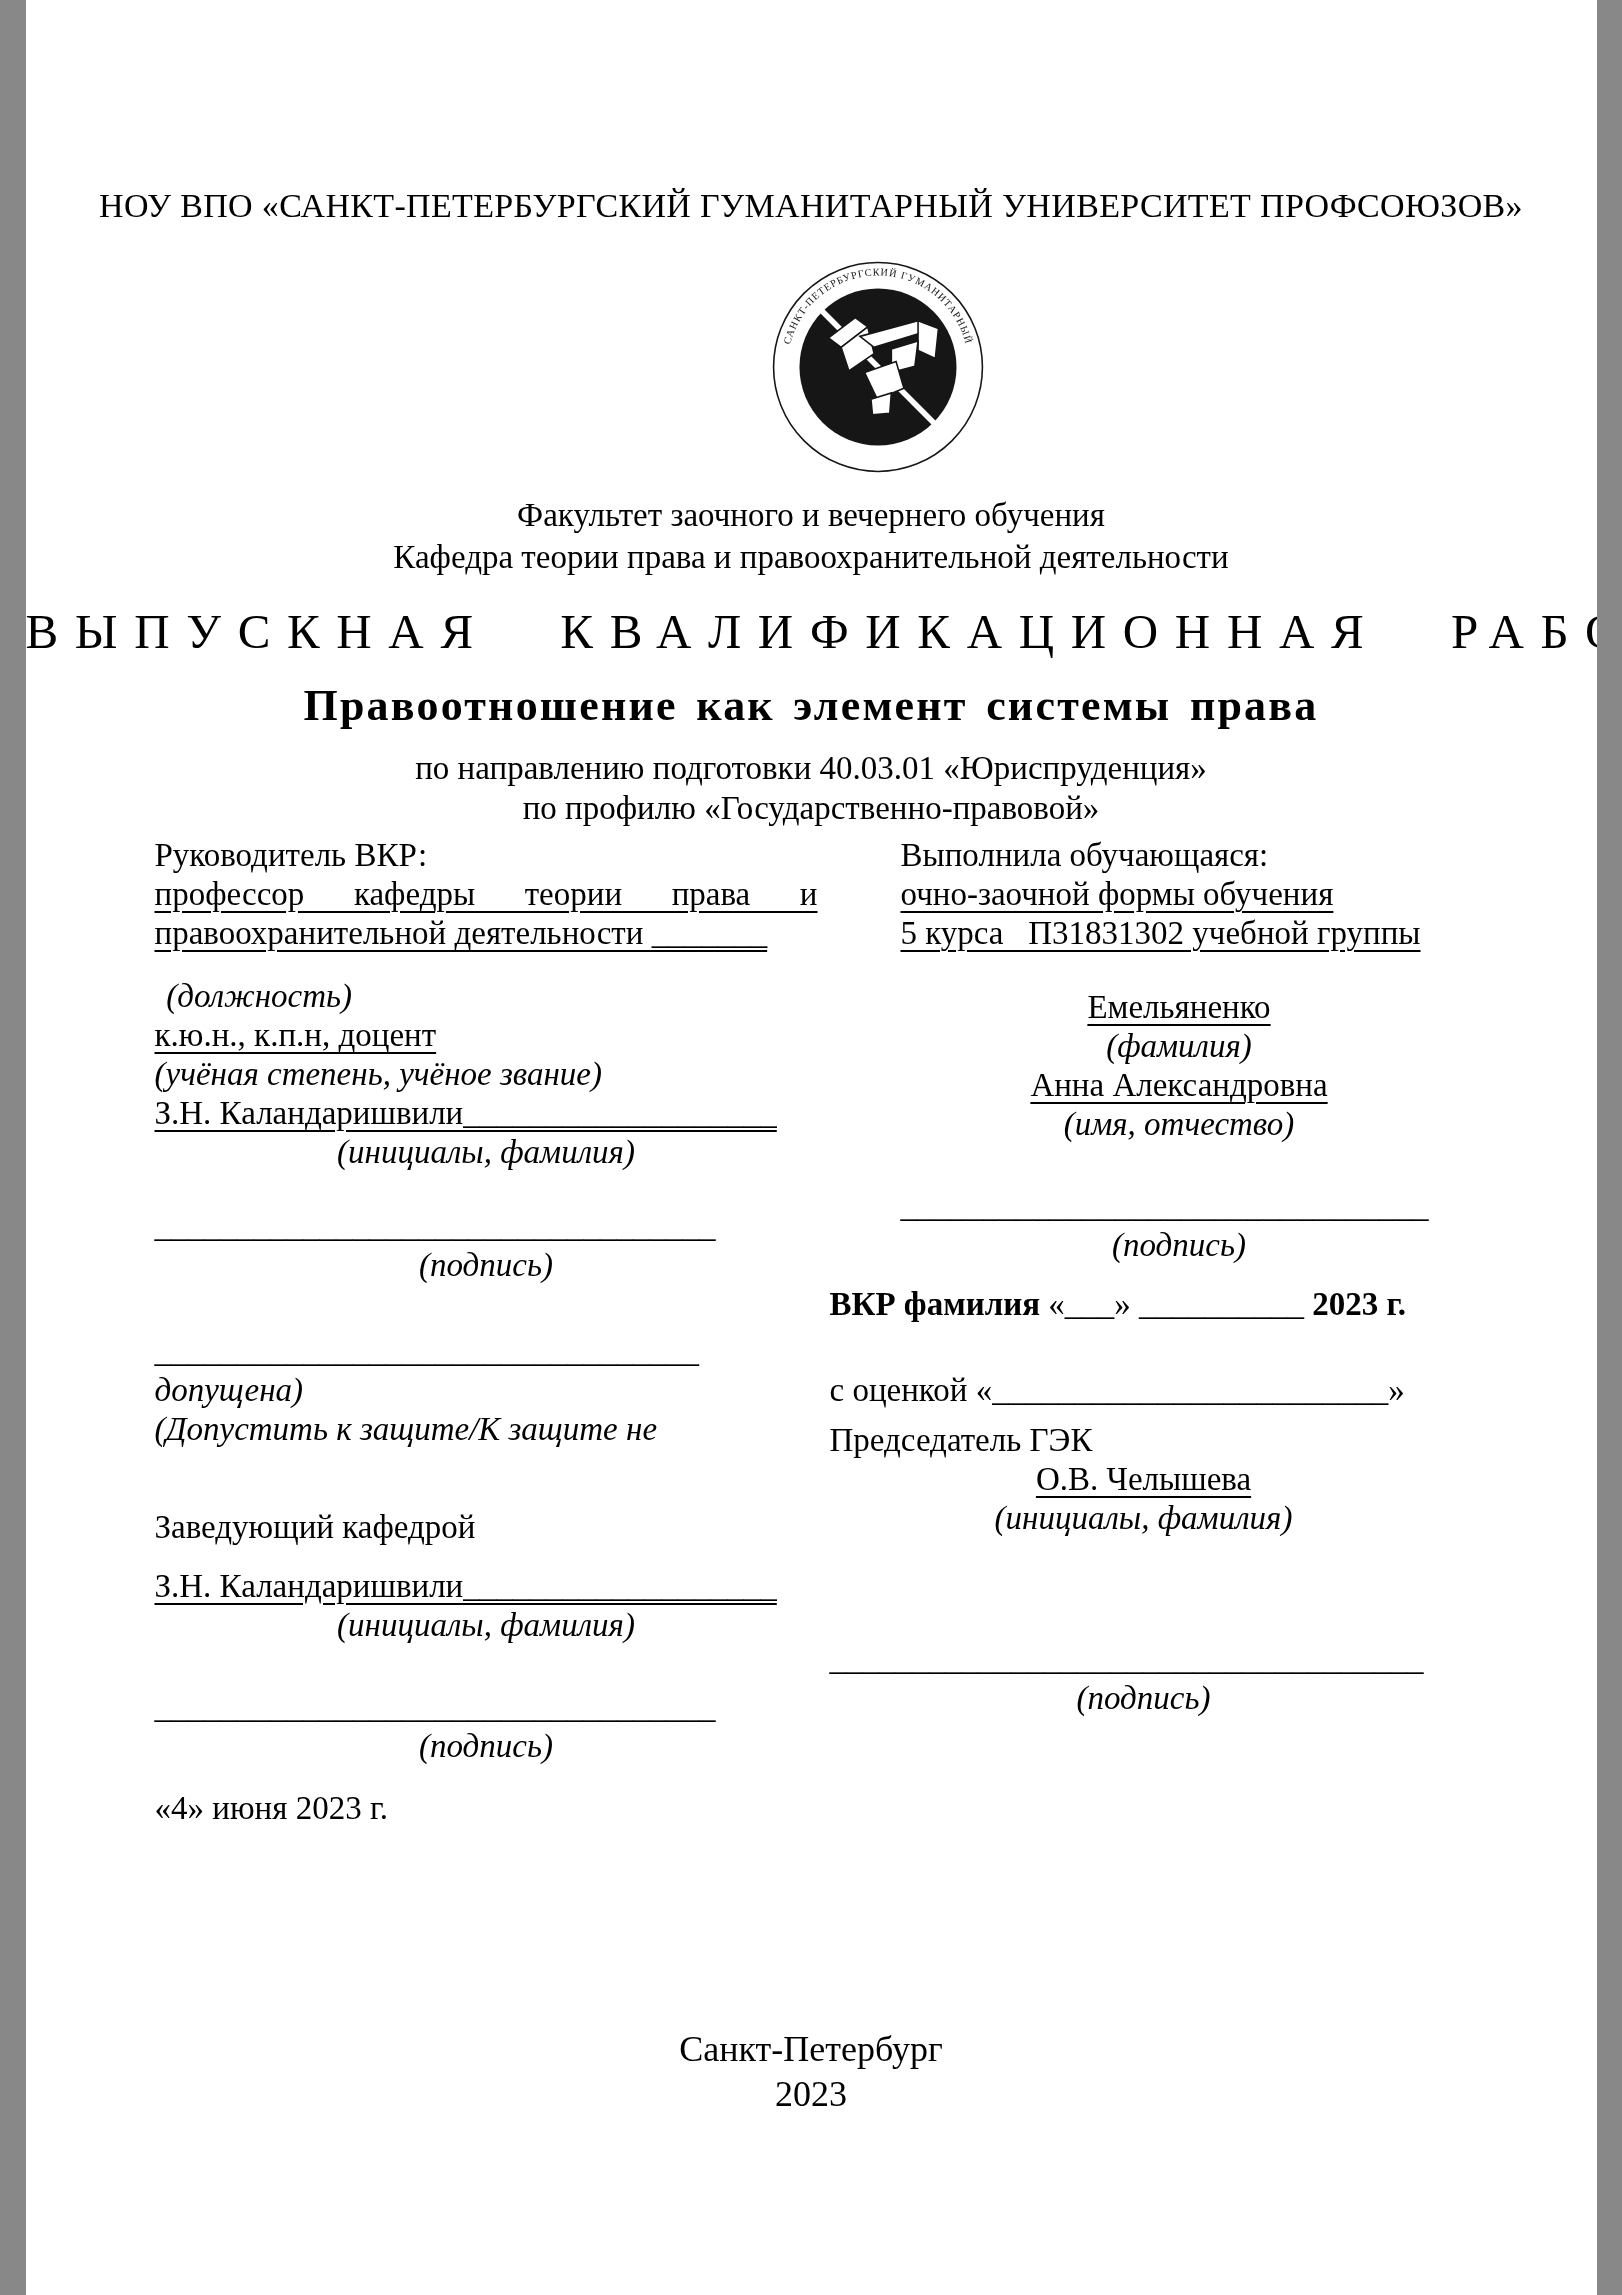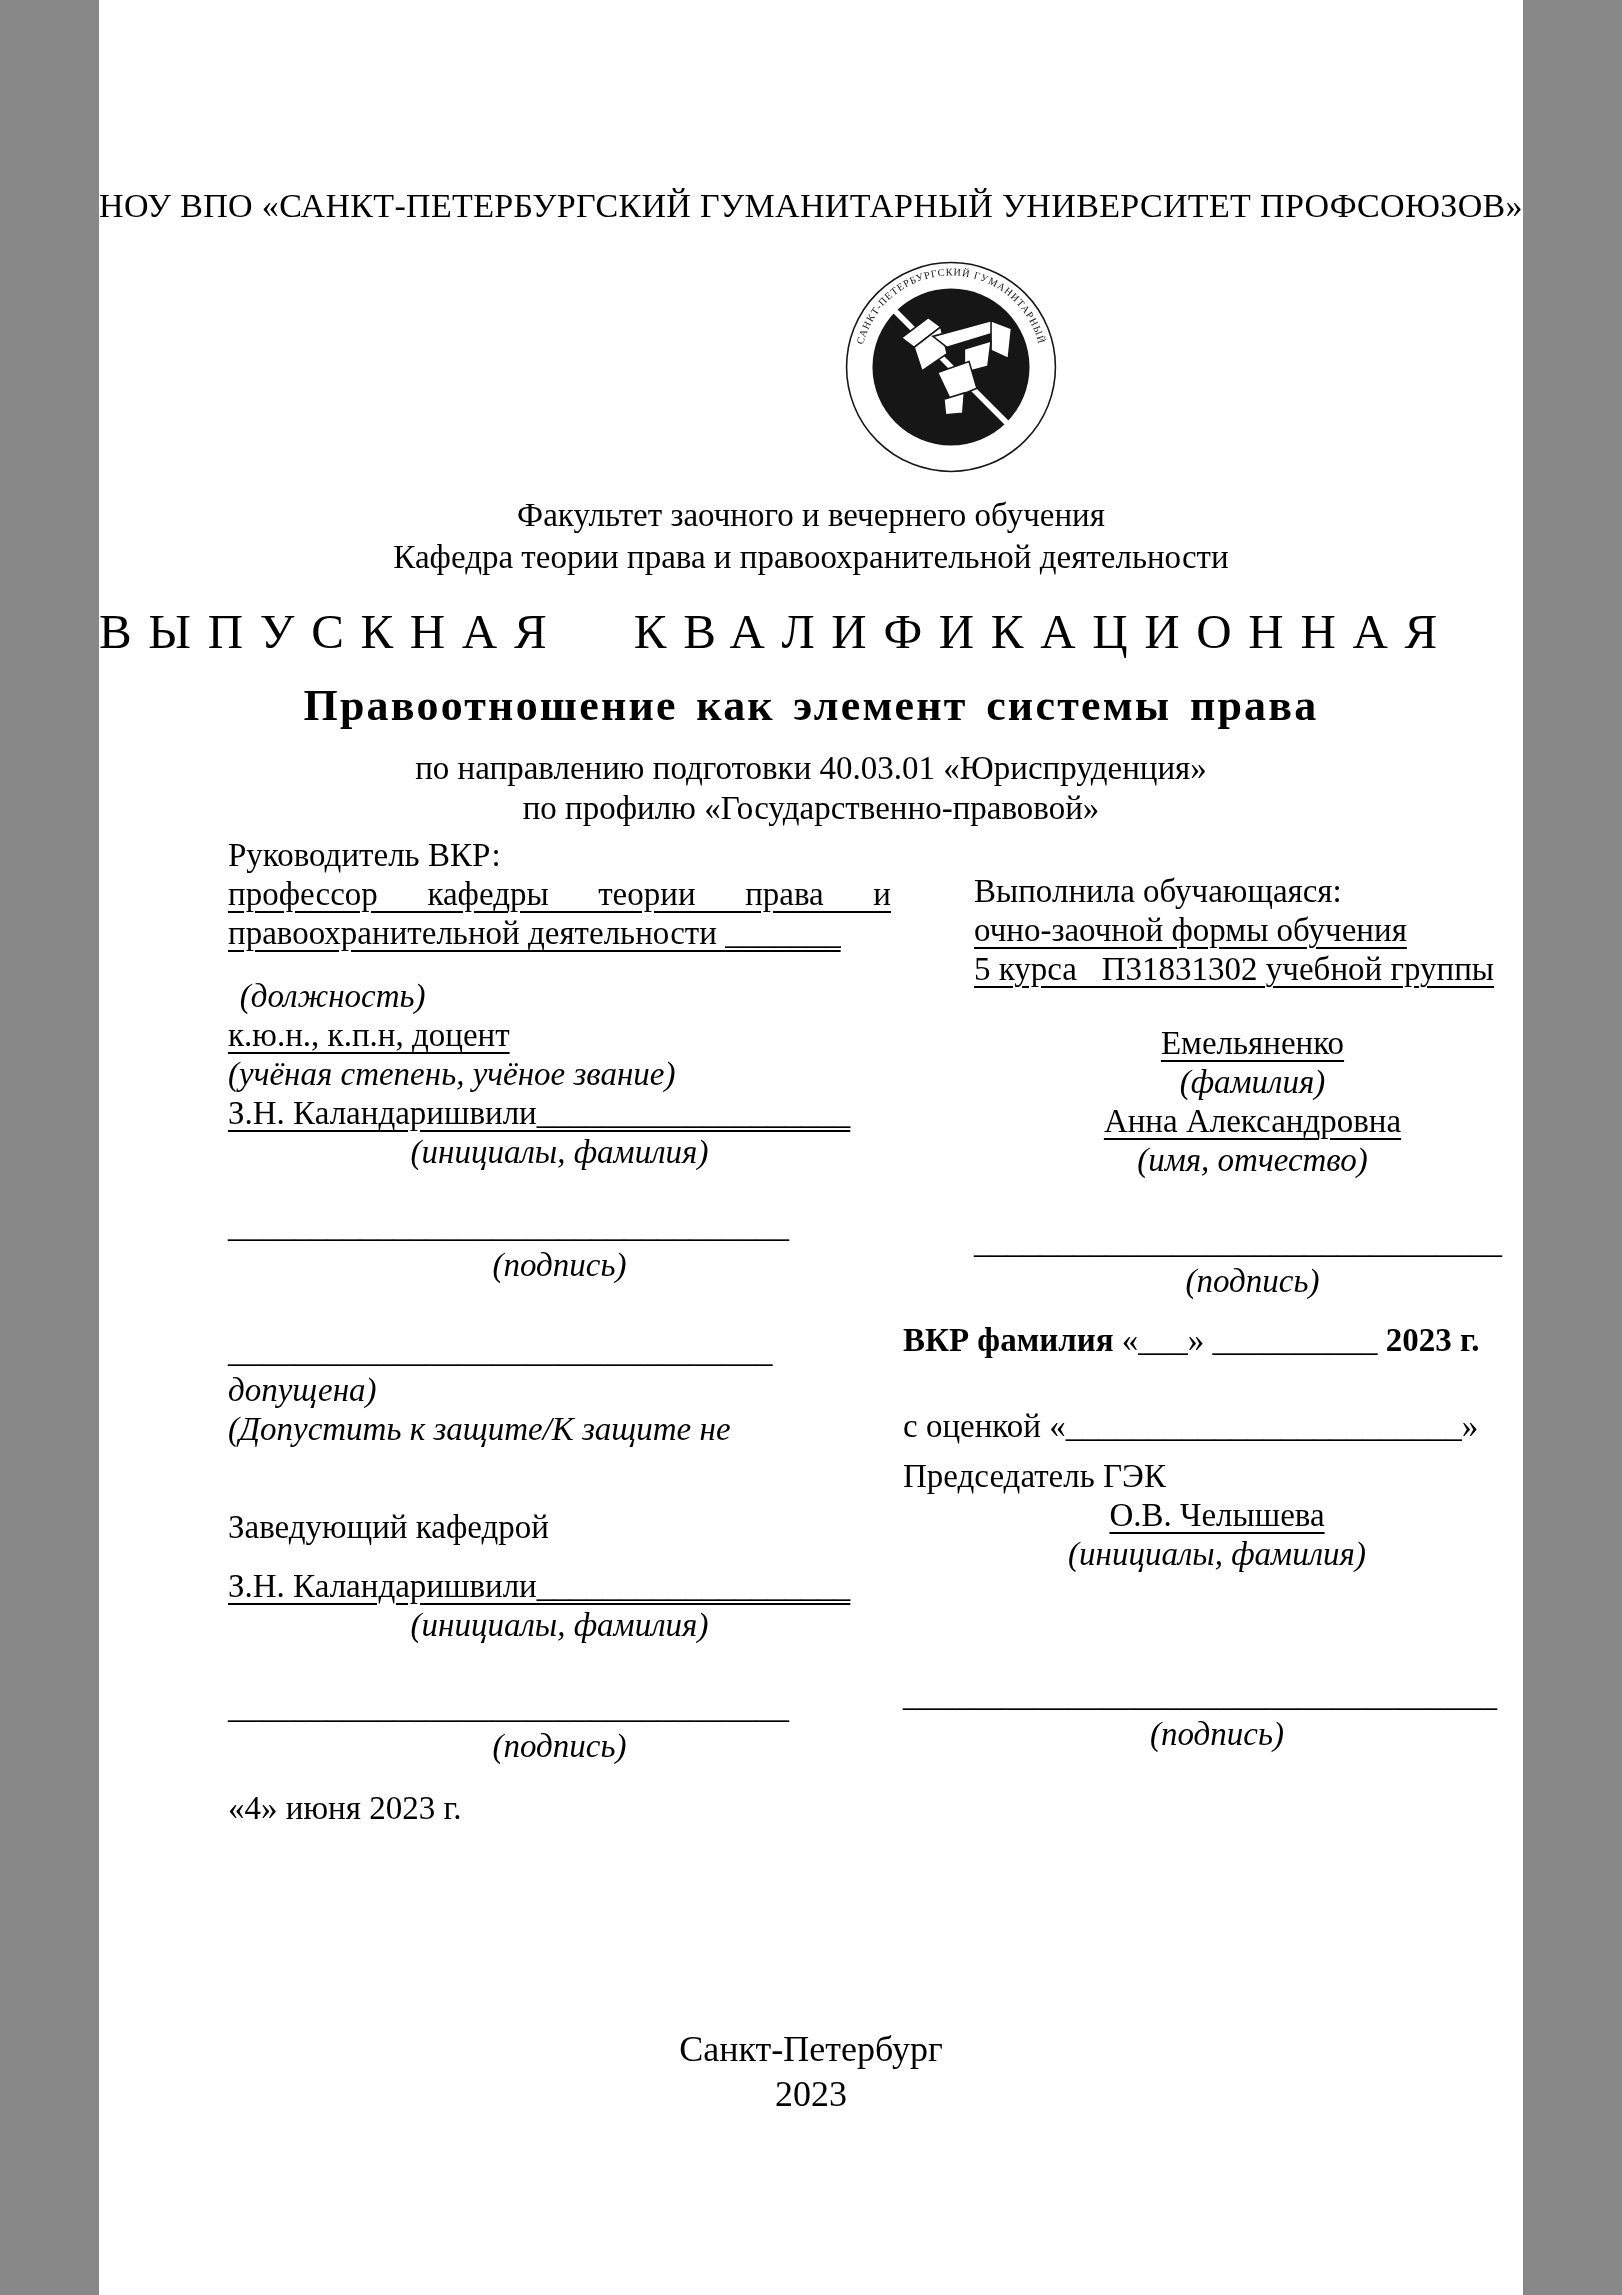--- a/index.html
+++ b/index.html
@@ -1,19 +1,19 @@
 <!DOCTYPE html>
 <html style="font-size:12.6px"><head>
 <meta charset="utf-8">
 <style>
   * { margin:0; padding:0; box-sizing:border-box; }
   html,body { background:#888; }
   #page {
     position:relative;
-    width:1424px; height:2295px;
+    width:1571px; height:2295px;
     margin:0 auto;
     background:#ffffff;
     color:#000;
     font-family:"Liberation Serif", "DejaVu Serif", serif;
     font-size:33px;
     overflow:hidden;
   }
   .abs { position:absolute; }
   .centered { width:100%; text-align:center; }
   .u { text-decoration:underline; text-decoration-thickness:1.6px; text-underline-offset:5.5px; }
@@ -40,21 +40,21 @@
 
   .justify-line {
     text-align:justify;
     text-align-last:justify;
   }
   .indent15 { padding-left:11.8px;margin-top:24px; }
   .center-line { text-align:center; }
   .sig { white-space:nowrap; letter-spacing:0; }
   .sp { width:100%; }
 
-  .top-sub { margin-left:71px;margin-top:36px; }
+  .top-sub { margin-left:71px; }
 
   #city-block { top:2027px; font-size:36px; line-height:45px; }
 
   svg text { font-family:"Liberation Serif", "DejaVu Serif", serif; }
 </style>
 </head>
 <body>
 
 <div id="page">
 

